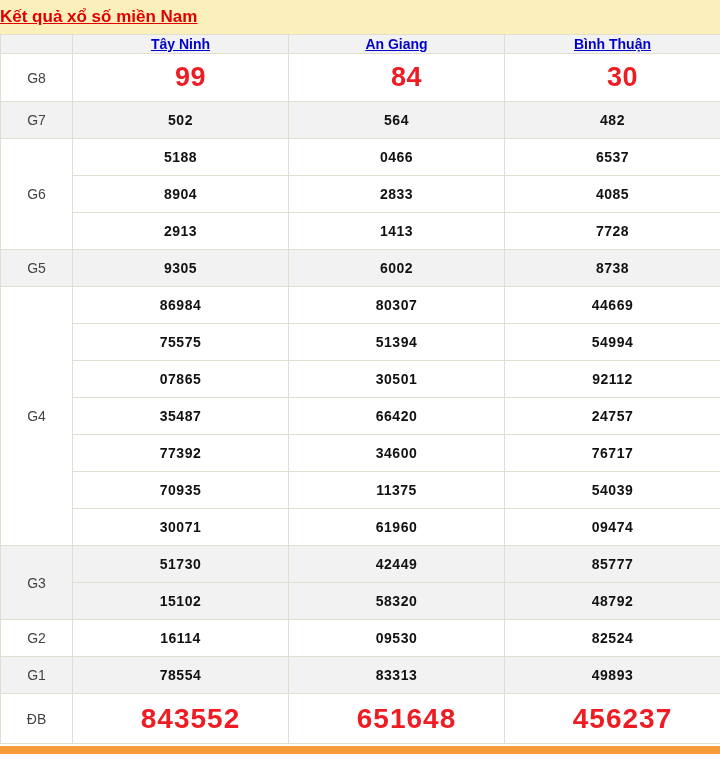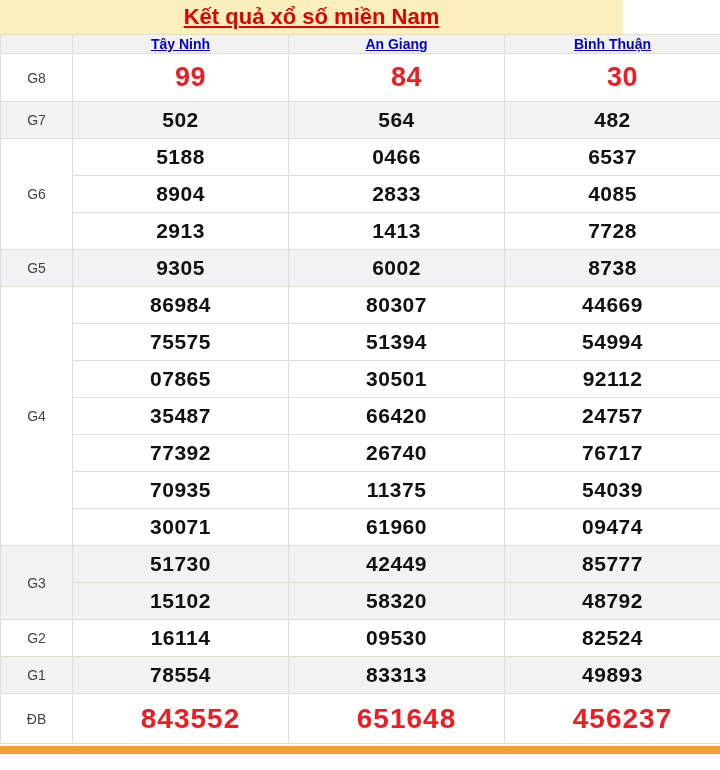--- a/index.html
+++ b/index.html
@@ -12,23 +12,23 @@
     --orange:#F79A38;
     --label:#444444;
     --num:#111111;
   }
   *{box-sizing:border-box;}
   html,body{margin:0;padding:0;background:#ffffff;}
   body{width:720px;font-family:"Liberation Sans","DejaVu Sans",sans-serif;}
   .page{width:720px;}
 
   .title-bar{
-    width:623px;height:34px;background:var(--header-bg);
-    display:flex;align-items:center;justify-content:center;
-    font-size:22px;font-weight:bold;white-space:nowrap;
+    width:720px;height:34px;background:var(--header-bg);
+    display:flex;align-items:center;justify-content:space-between;
+    font-size:17px;font-weight:bold;white-space:nowrap;
   }
   .title-link{color:var(--title-red);text-decoration:underline;cursor:pointer;}
   .title-rest{color:#000000;margin-left:6px;}
 
   table.results{
     width:720px;border-collapse:collapse;table-layout:fixed;
   }
   table.results th,table.results td{
     border:1px solid var(--border);
     text-align:center;vertical-align:middle;padding:0;
@@ -43,21 +43,21 @@
     text-decoration:underline;cursor:pointer;
   }
 
   tbody tr{height:37px;}
   tbody tr.h-g8{height:48px;}
   tbody tr.h-db{height:50px;}
   tr.g-white{background:#ffffff;}
   tr.g-gray{background:var(--row-alt);}
 
   td.label{font-size:14px;color:var(--label);font-weight:normal;}
-  td.num{font-size:21px;font-weight:bold;color:var(--num);letter-spacing:0.5px;}
+  td.num{font-size:14px;font-weight:bold;color:var(--num);letter-spacing:0.5px;}
   td.num.red{color:var(--red);padding-left:20px;}
   td.num.large{font-size:27px;}
   td.num.xlarge{font-size:28px;letter-spacing:1px;}
 
   .footer-bar{width:720px;height:8px;background:var(--orange);margin-top:2px;}
 </style>
 </head>
 <body>
 
 <div class="page">
@@ -133,21 +133,21 @@
           <td class="num">30501</td>
           <td class="num">92112</td>
         </tr>
         <tr class="g-white">
           <td class="num">35487</td>
           <td class="num">66420</td>
           <td class="num">24757</td>
         </tr>
         <tr class="g-white">
           <td class="num">77392</td>
-          <td class="num">26740</td>
+          <td class="num">34600</td>
           <td class="num">76717</td>
         </tr>
         <tr class="g-white">
           <td class="num">70935</td>
           <td class="num">11375</td>
           <td class="num">54039</td>
         </tr>
         <tr class="g-white">
           <td class="num">30071</td>
           <td class="num">61960</td>

